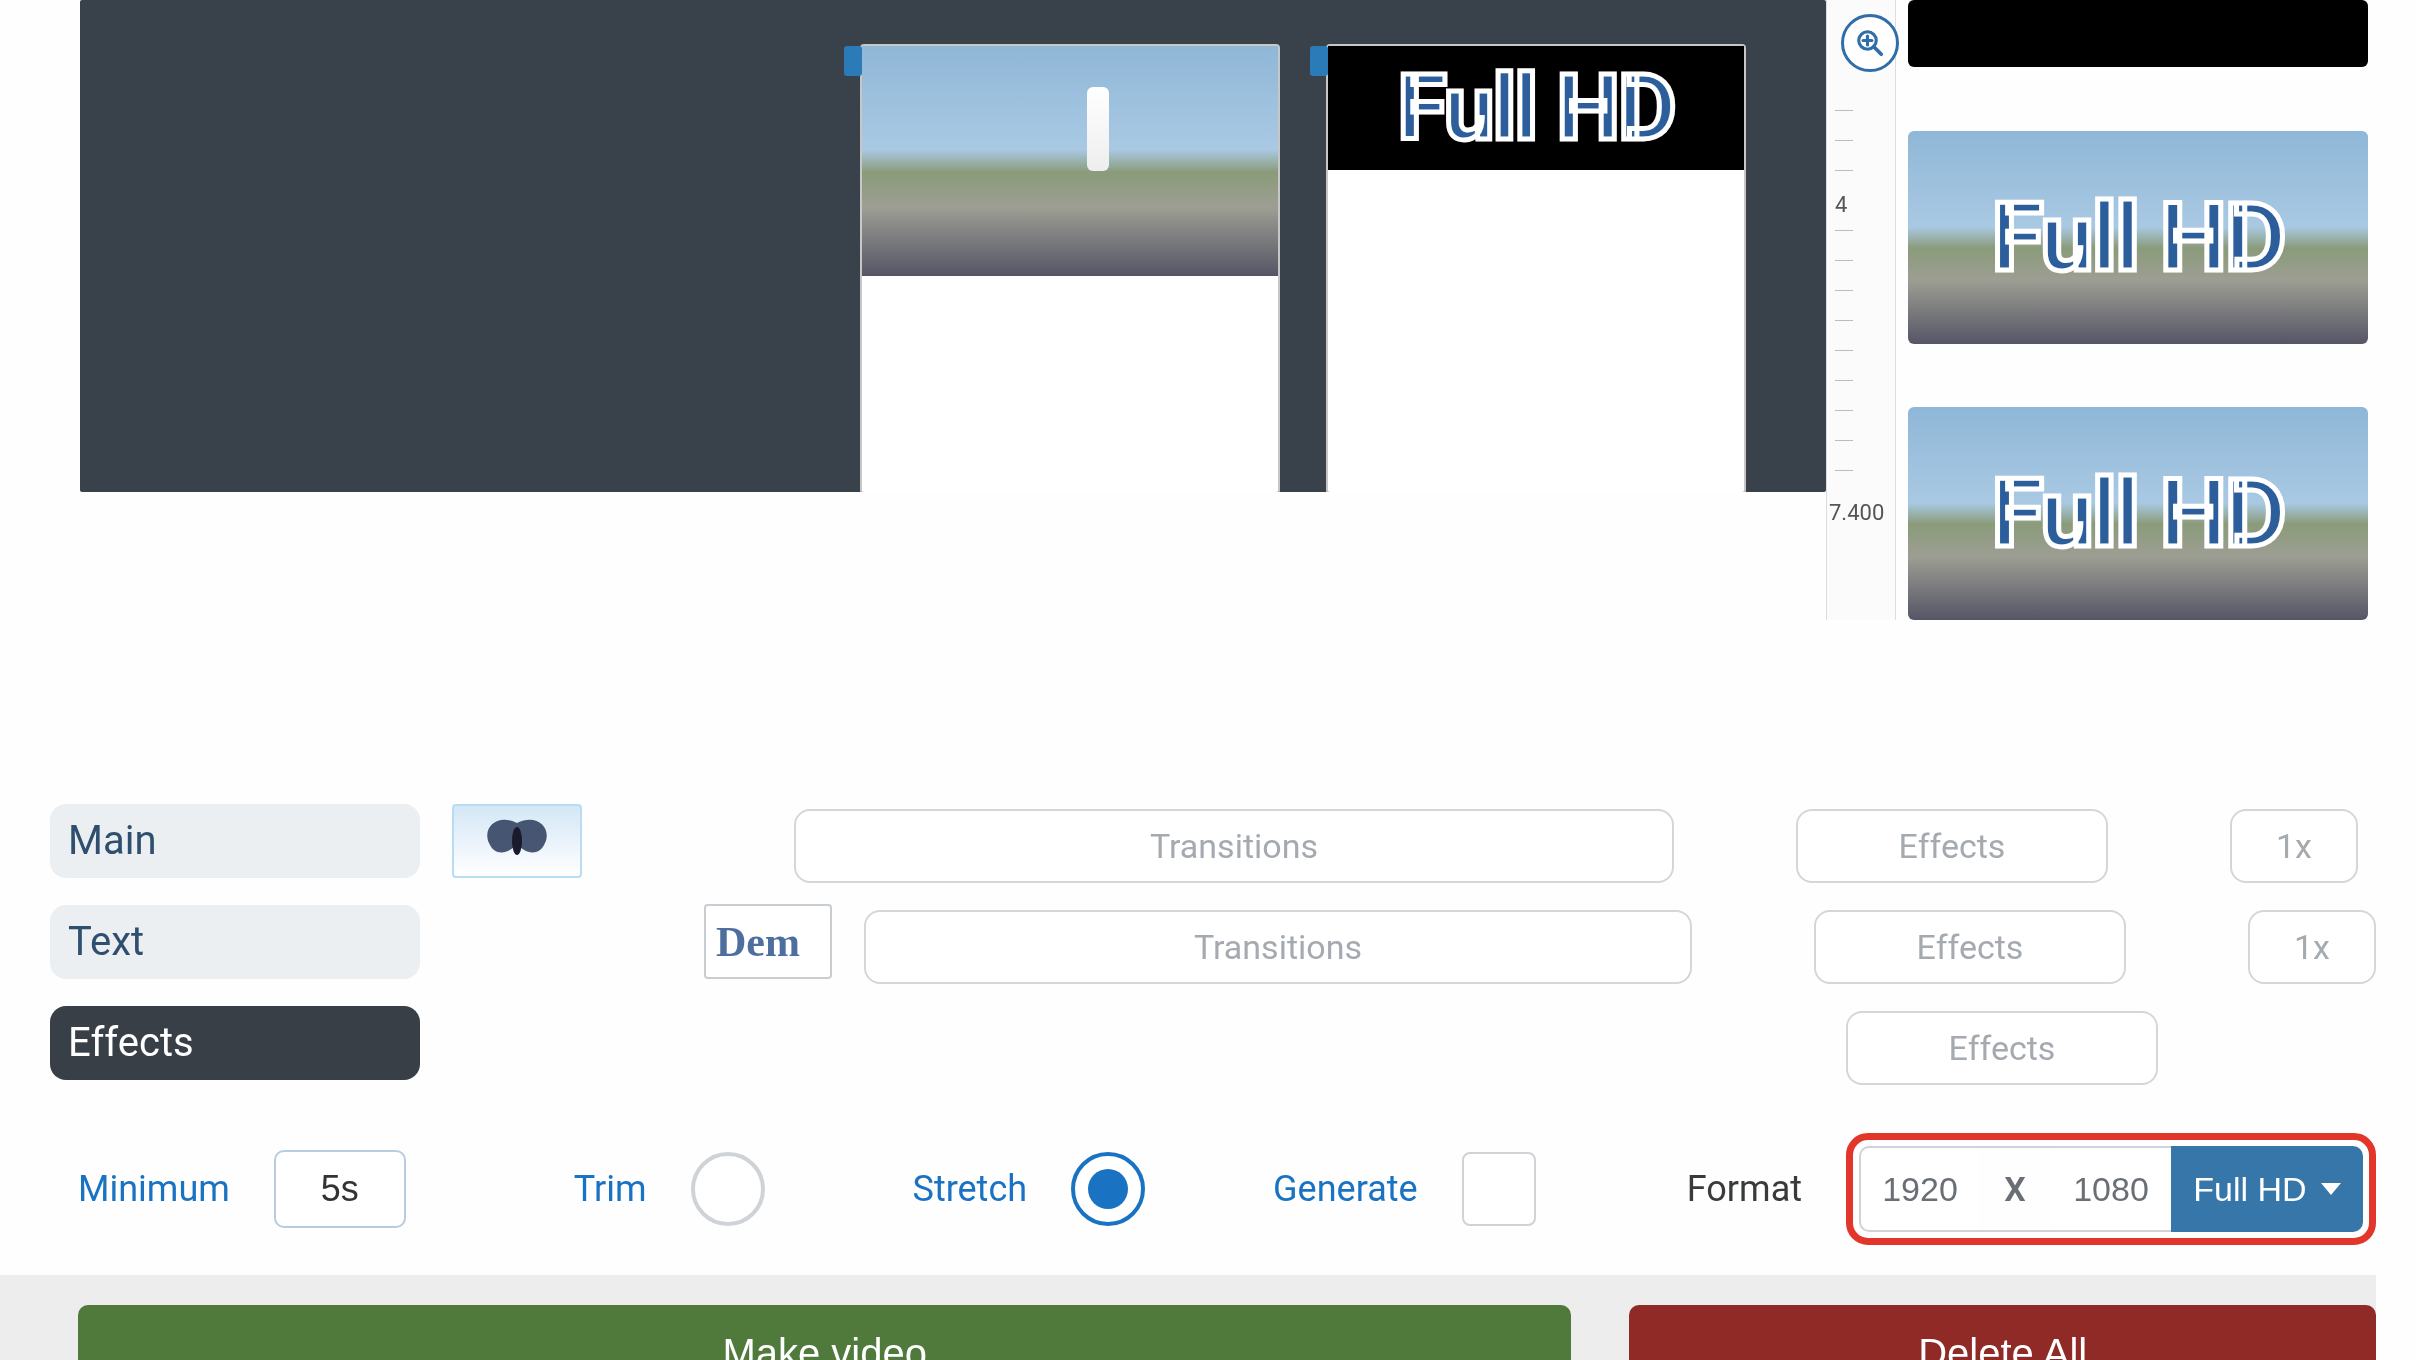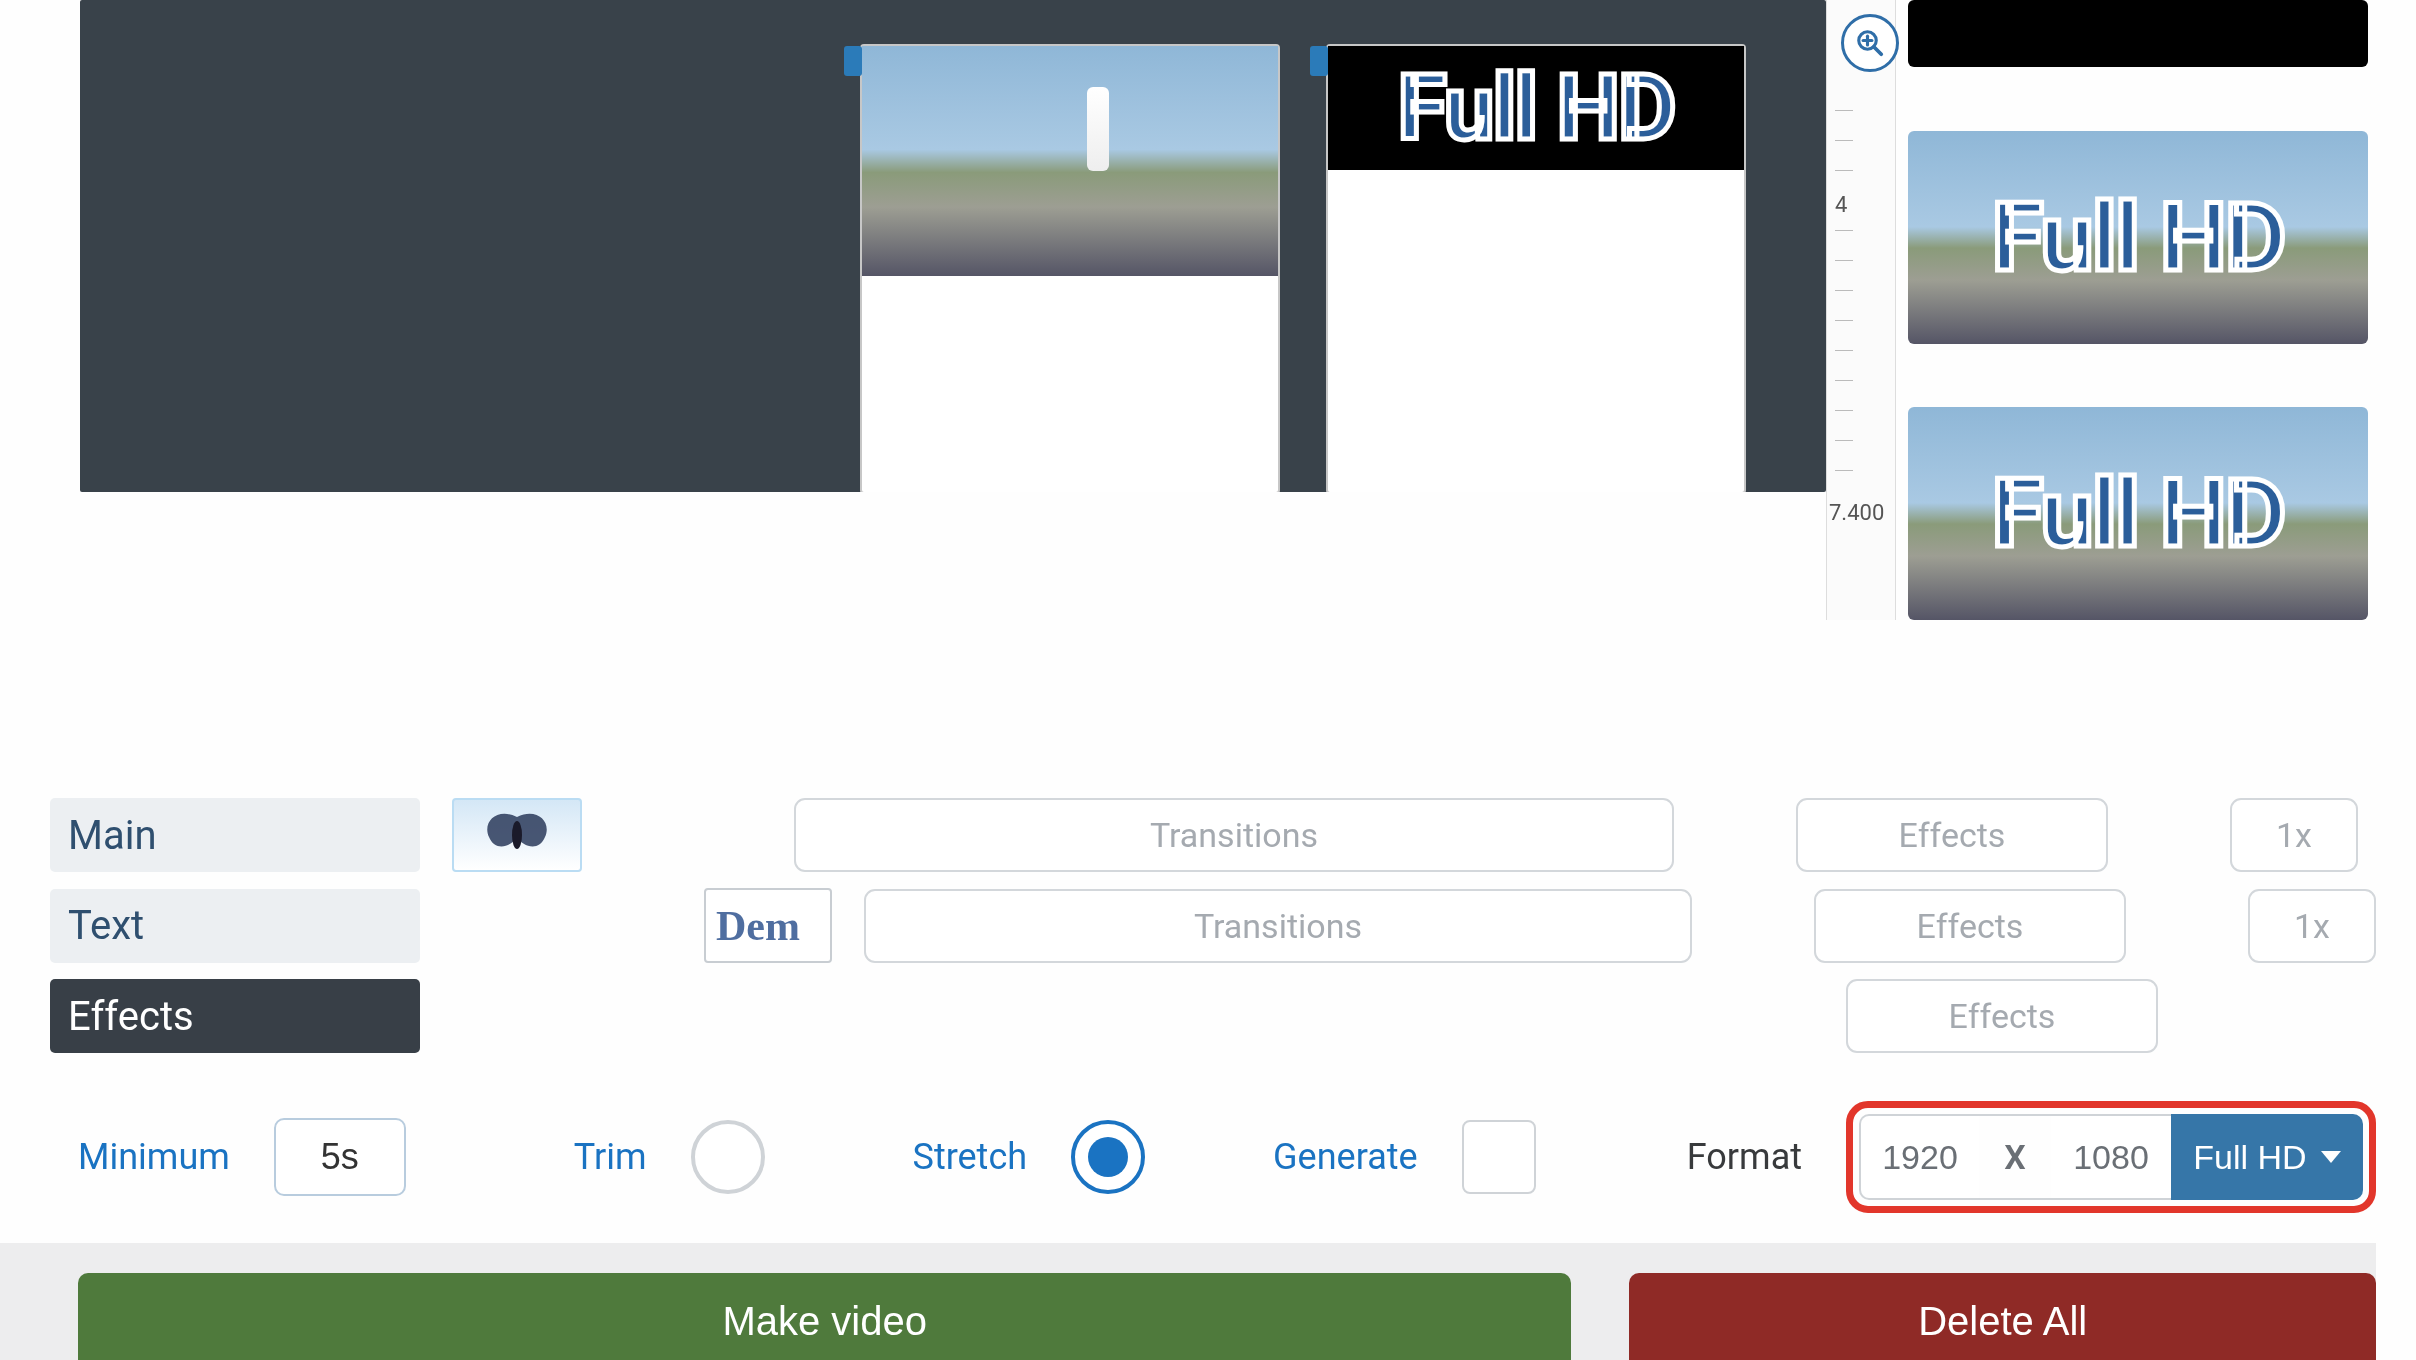--- a/index.html
+++ b/index.html
@@ -169,21 +169,21 @@
   .track-row {
     display: flex;
     flex-direction: row;
     align-items: center;
     gap: 32px;
   }
   .track-label {
     width: 370px;
     height: 74px;
     background: #eceff2;
-    border-radius: 5px;
+    border-radius: 16px;
     color: #2f4f6f;
     font-size: 40px;
     display: flex;
     align-items: center;
     padding-left: 18px;
   }
   .track-label.dark {
     background: #383f47;
     color: #ffffff;
   }
@@ -209,27 +209,28 @@
     font-family: "Times New Roman", serif;
     font-weight: 600;
     display: flex;
     align-items: center;
     padding-left: 10px;
     overflow: hidden;
   }
   .pill {
     height: 74px;
     border: 2px solid #d3d7db;
-    border-radius: 11px;
+    border-radius: 16px;
     background: #fff;
     color: #a5aab0;
     font-size: 34px;
     display: flex;
     align-items: center;
     justify-content: center;
+    margin-top: 11px;
   }
   .pill.trans { flex: 1; max-width: 880px; margin-left: 180px; }
   .pill.trans2 { flex: 1; max-width: 880px; }
   .pill.effects { width: 312px; text-align: right; }
   .pill.speed { width: 128px; }
   .spacer { flex: 1; }
 
   
   .control-row {
     display: flex;

